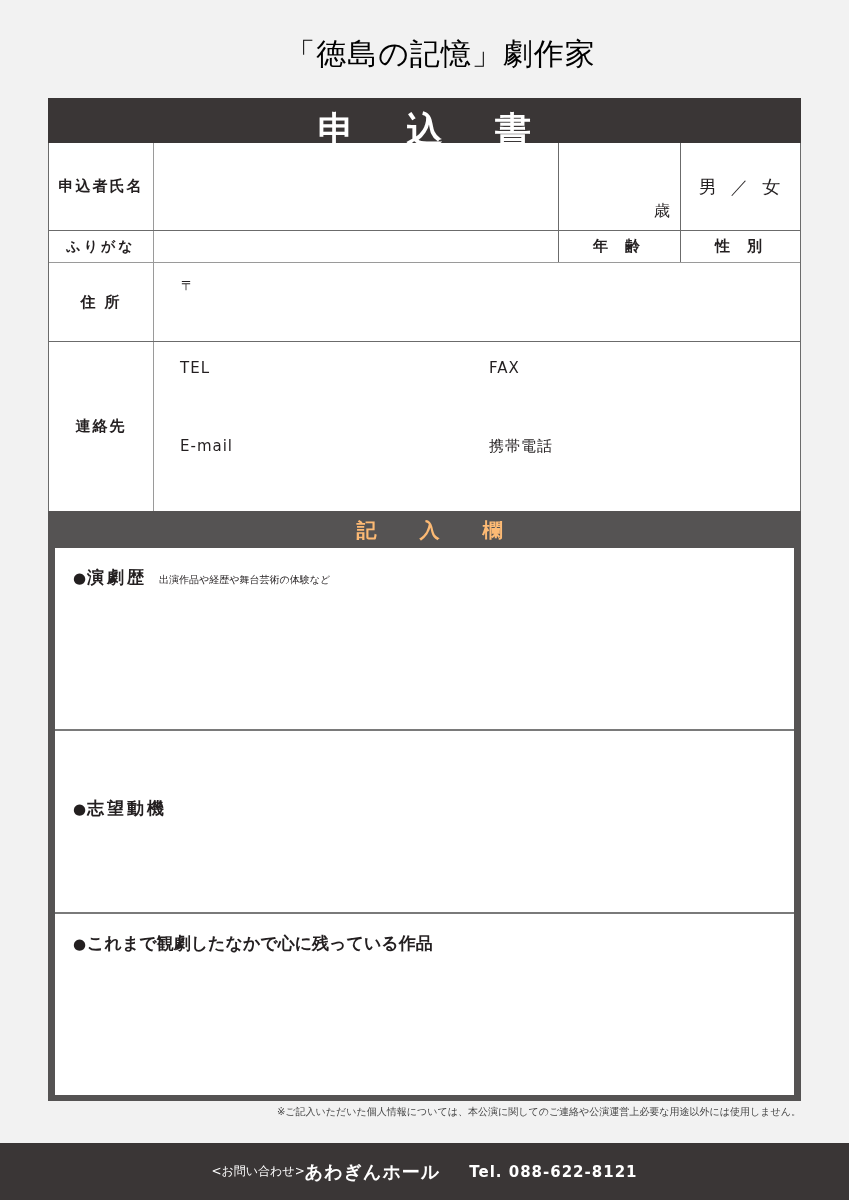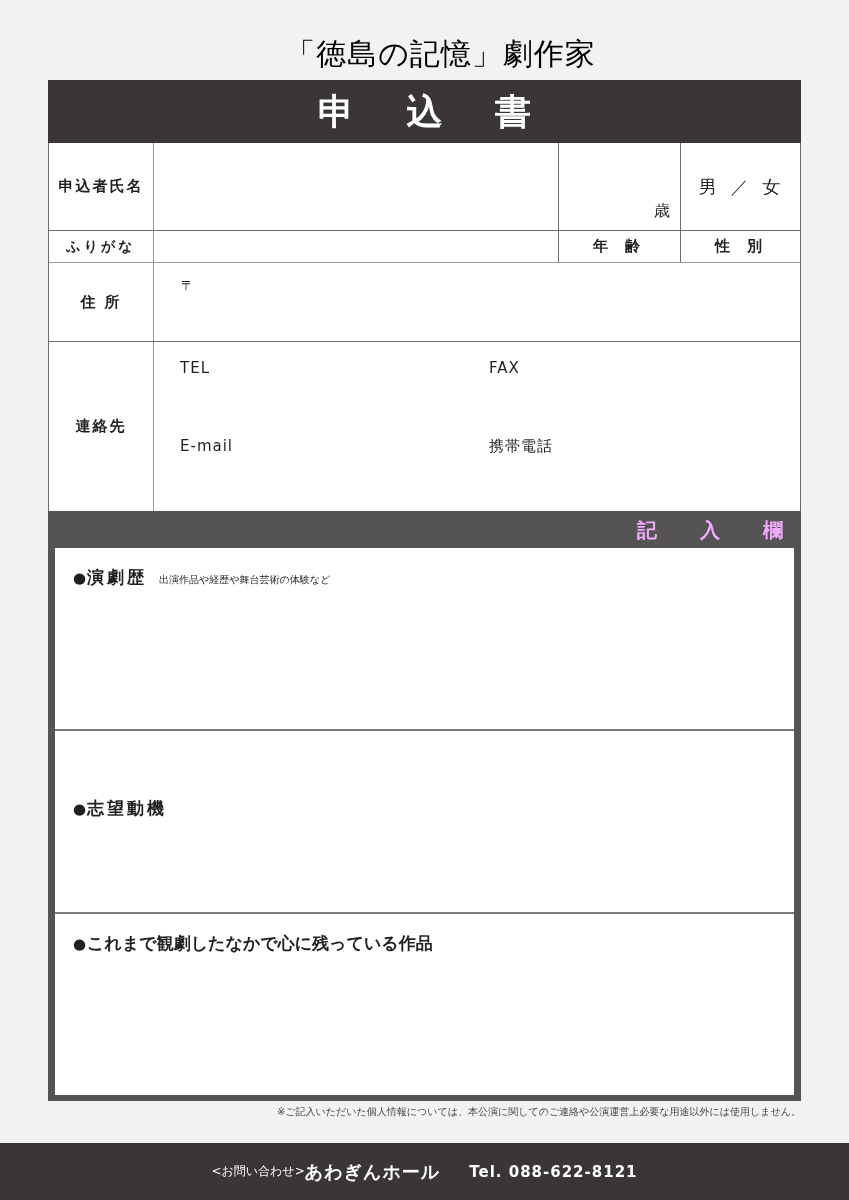--- a/index.html
+++ b/index.html
@@ -5,21 +5,21 @@
   * { box-sizing: border-box; margin: 0; padding: 0; }
   html, body { width: 849px; height: 1200px; background: #f2f2f2; overflow: hidden; }
   body { position: relative; font-family: "DejaVu Sans", "Liberation Sans", sans-serif; color: #231f20; }
 
   .doc-title {
     position: absolute; left: 16px; top: 34px; width: 849px; text-align: center;
     font-size: 30px; letter-spacing: 1px; color: #000000; font-weight: normal;
   }
 
   .form-header {
-    position: absolute; left: 48px; top: 80px; width: 753px; height: 63px;
+    position: absolute; left: 48px; top: 98px; width: 753px; height: 63px;
     background: #3a3636; color: #fff; text-align: center;
     font-size: 36px; font-weight: bold; line-height: 63px; letter-spacing: 20px;
     padding-left: 20px;
   }
 
   .form-table {
     position: absolute; left: 48px; top: 143px; width: 753px;
     background: #fff; border-left: 1px solid #6b6b6b; border-right: 1px solid #6b6b6b;
   }
   .row { position: relative; border-bottom: 1px solid #6b6b6b; width: 100%; }
@@ -60,21 +60,21 @@
   .f-fax { left: 335px; top: 17px; }
   .f-email { left: 26px; top: 95px; }
   .f-mobile { left: 335px; top: 95px; }
 
   .entry-frame {
     position: absolute; left: 48px; top: 511px; width: 753px; height: 590px;
     background: #555353; padding: 37px 7px 6px 7px;
   }
   .entry-header {
     position: absolute; left: 0; top: 0; width: 753px; height: 37px;
-    text-align: right; color: #f0abfc; font-size: 20px; font-weight: bold;
+    text-align: center; color: #fdba74; font-size: 20px; font-weight: bold;
     line-height: 38px; letter-spacing: 18px; padding-left: 28px;
   }
   .entry-box { background: #fff; width: 739px; height: 547px; position: relative; }
   .entry-section { position: relative; border-bottom: 2px solid #7a7a7a; }
   .entry-section:last-child { border-bottom: none; }
   .s1 { height: 183px; }
   .s2 { height: 183px; }
   .s3 { height: 181px; }
   .entry-label {
     position: absolute; left: 18px; top: 18px; font-size: 17px; font-weight: bold; color: #231f20;

